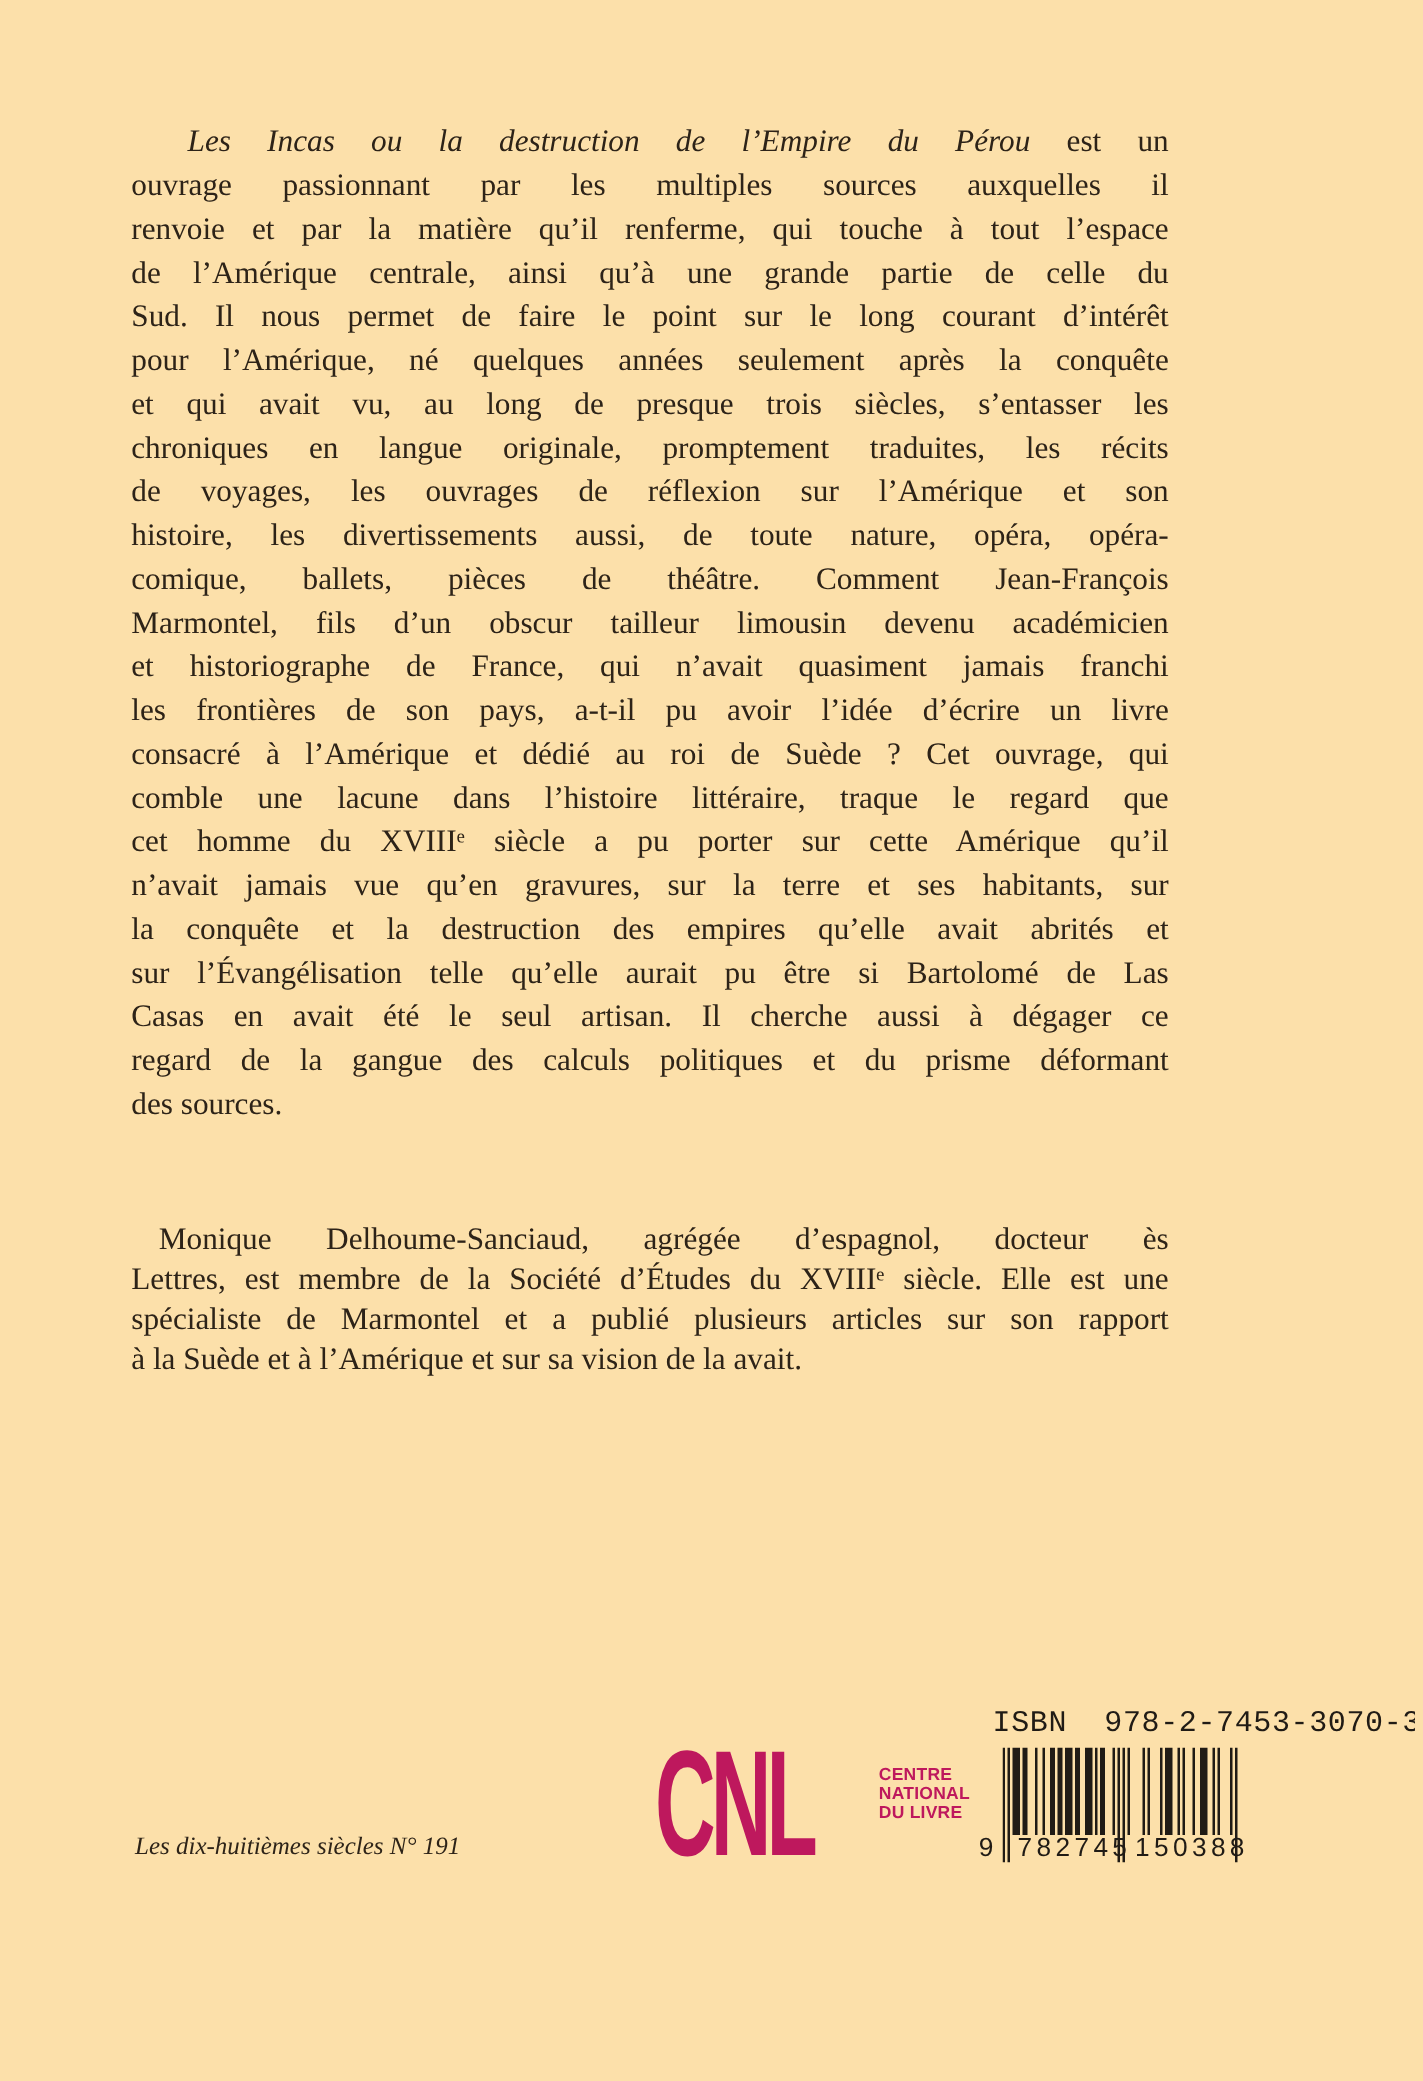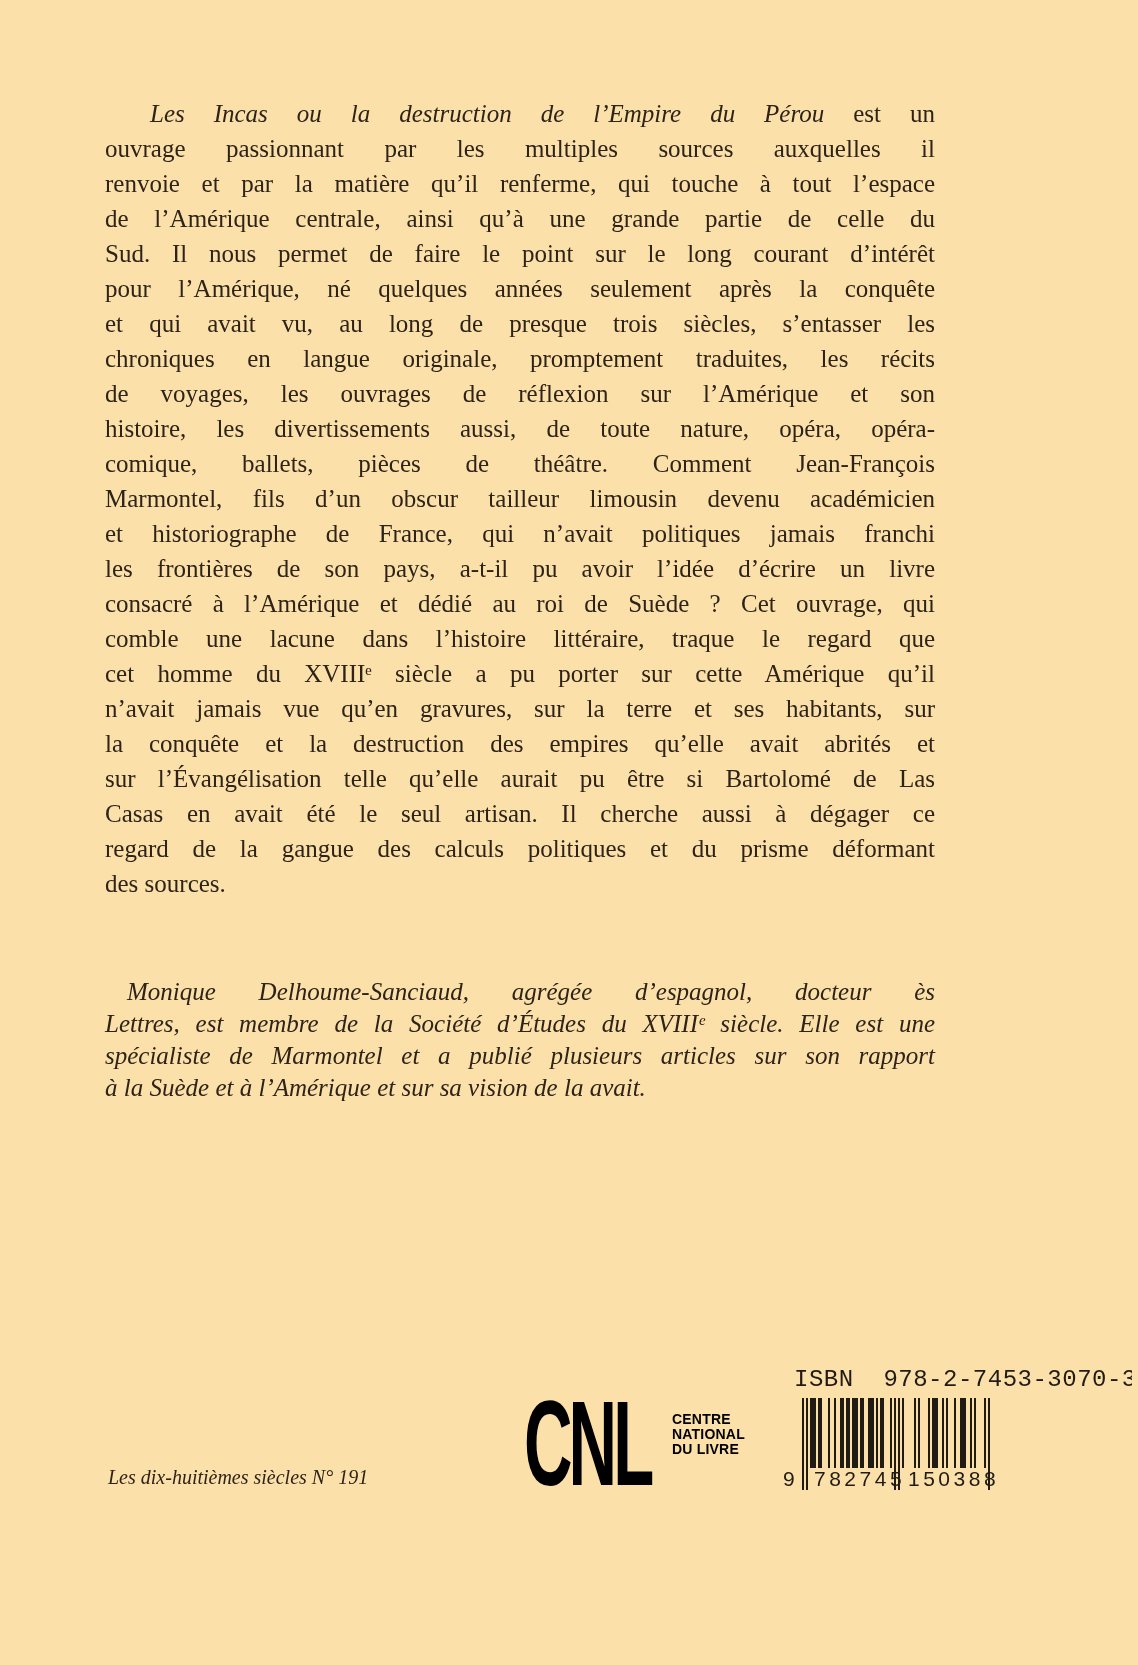--- a/index.html
+++ b/index.html
@@ -12,31 +12,31 @@
     font-family:"Liberation Serif","DejaVu Serif",serif;
     overflow:hidden;
   }
   .para { position:absolute; left:105px; width:830px; }
   .synopsis { top:96px; font-size:25px; line-height:35px; }
   .synopsis .line { text-align:justify; text-align-last:justify; }
   .first-line { text-indent:45px; }
   .synopsis .lines .line:last-child { text-align-last:left; }
   .book-title { font-style:italic; }
 
-  .bio { top:976px; font-size:25px; line-height:32px; font-style:italic; }
+  .bio { top:976px; font-size:25px; line-height:32px; }
   .bio .line { text-align:justify; text-align-last:justify; }
   .bio .lines .line:first-child { text-indent:22px; }
   .bio .lines .line:last-child { text-align-last:left; }
 
   .collection {
     position:absolute; left:108px; top:1460px;
     font-style:italic; font-size:20px; line-height:34px;
   }
 
-  .cnl { position:absolute; left:524px; top:1396px; display:flex; color:#000000; }
+  .cnl { position:absolute; left:524px; top:1396px; display:flex; color:#be185d;gap:31px; }
   .cnl-acronym-wrap { width:134px; height:94px; overflow:visible; }
   .cnl-acronym {
     display:block;
     font-family:"Liberation Sans",sans-serif; font-weight:bold;
     font-size:120px; line-height:94px; letter-spacing:-7px;
     transform:scaleX(0.56); transform-origin:0 0; white-space:nowrap;
   }
   .cnl-wordmark {
     margin-top:16px;
     font-family:"Liberation Sans",sans-serif; font-weight:bold;
@@ -73,21 +73,21 @@
         <div class="line">renvoie et par la matière qu’il renferme, qui touche à tout l’espace</div>
         <div class="line">de l’Amérique centrale, ainsi qu’à une grande partie de celle du</div>
         <div class="line">Sud. Il nous permet de faire le point sur le long courant d’intérêt</div>
         <div class="line">pour l’Amérique, né quelques années seulement après la conquête</div>
         <div class="line">et qui avait vu, au long de presque trois siècles, s’entasser les</div>
         <div class="line">chroniques en langue originale, promptement traduites, les récits</div>
         <div class="line">de voyages, les ouvrages de réflexion sur l’Amérique et son</div>
         <div class="line">histoire, les divertissements aussi, de toute nature, opéra, opéra-</div>
         <div class="line">comique, ballets, pièces de théâtre. Comment Jean-François</div>
         <div class="line">Marmontel, fils d’un obscur tailleur limousin devenu académicien</div>
-        <div class="line">et historiographe de France, qui n’avait politiques jamais franchi</div>
+        <div class="line">et historiographe de France, qui n’avait quasiment jamais franchi</div>
         <div class="line">les frontières de son pays, a-t-il pu avoir l’idée d’écrire un livre</div>
         <div class="line">consacré à l’Amérique et dédié au roi de Suède ? Cet ouvrage, qui</div>
         <div class="line">comble une lacune dans l’histoire littéraire, traque le regard que</div>
         <div class="line">cet homme du XVIIIᵉ siècle a pu porter sur cette Amérique qu’il</div>
         <div class="line">n’avait jamais vue qu’en gravures, sur la terre et ses habitants, sur</div>
         <div class="line">la conquête et la destruction des empires qu’elle avait abrités et</div>
         <div class="line">sur l’Évangélisation telle qu’elle aurait pu être si Bartolomé de Las</div>
         <div class="line">Casas en avait été le seul artisan. Il cherche aussi à dégager ce</div>
         <div class="line">regard de la gangue des calculs politiques et du prisme déformant</div>
         <div class="line">des sources.</div>

